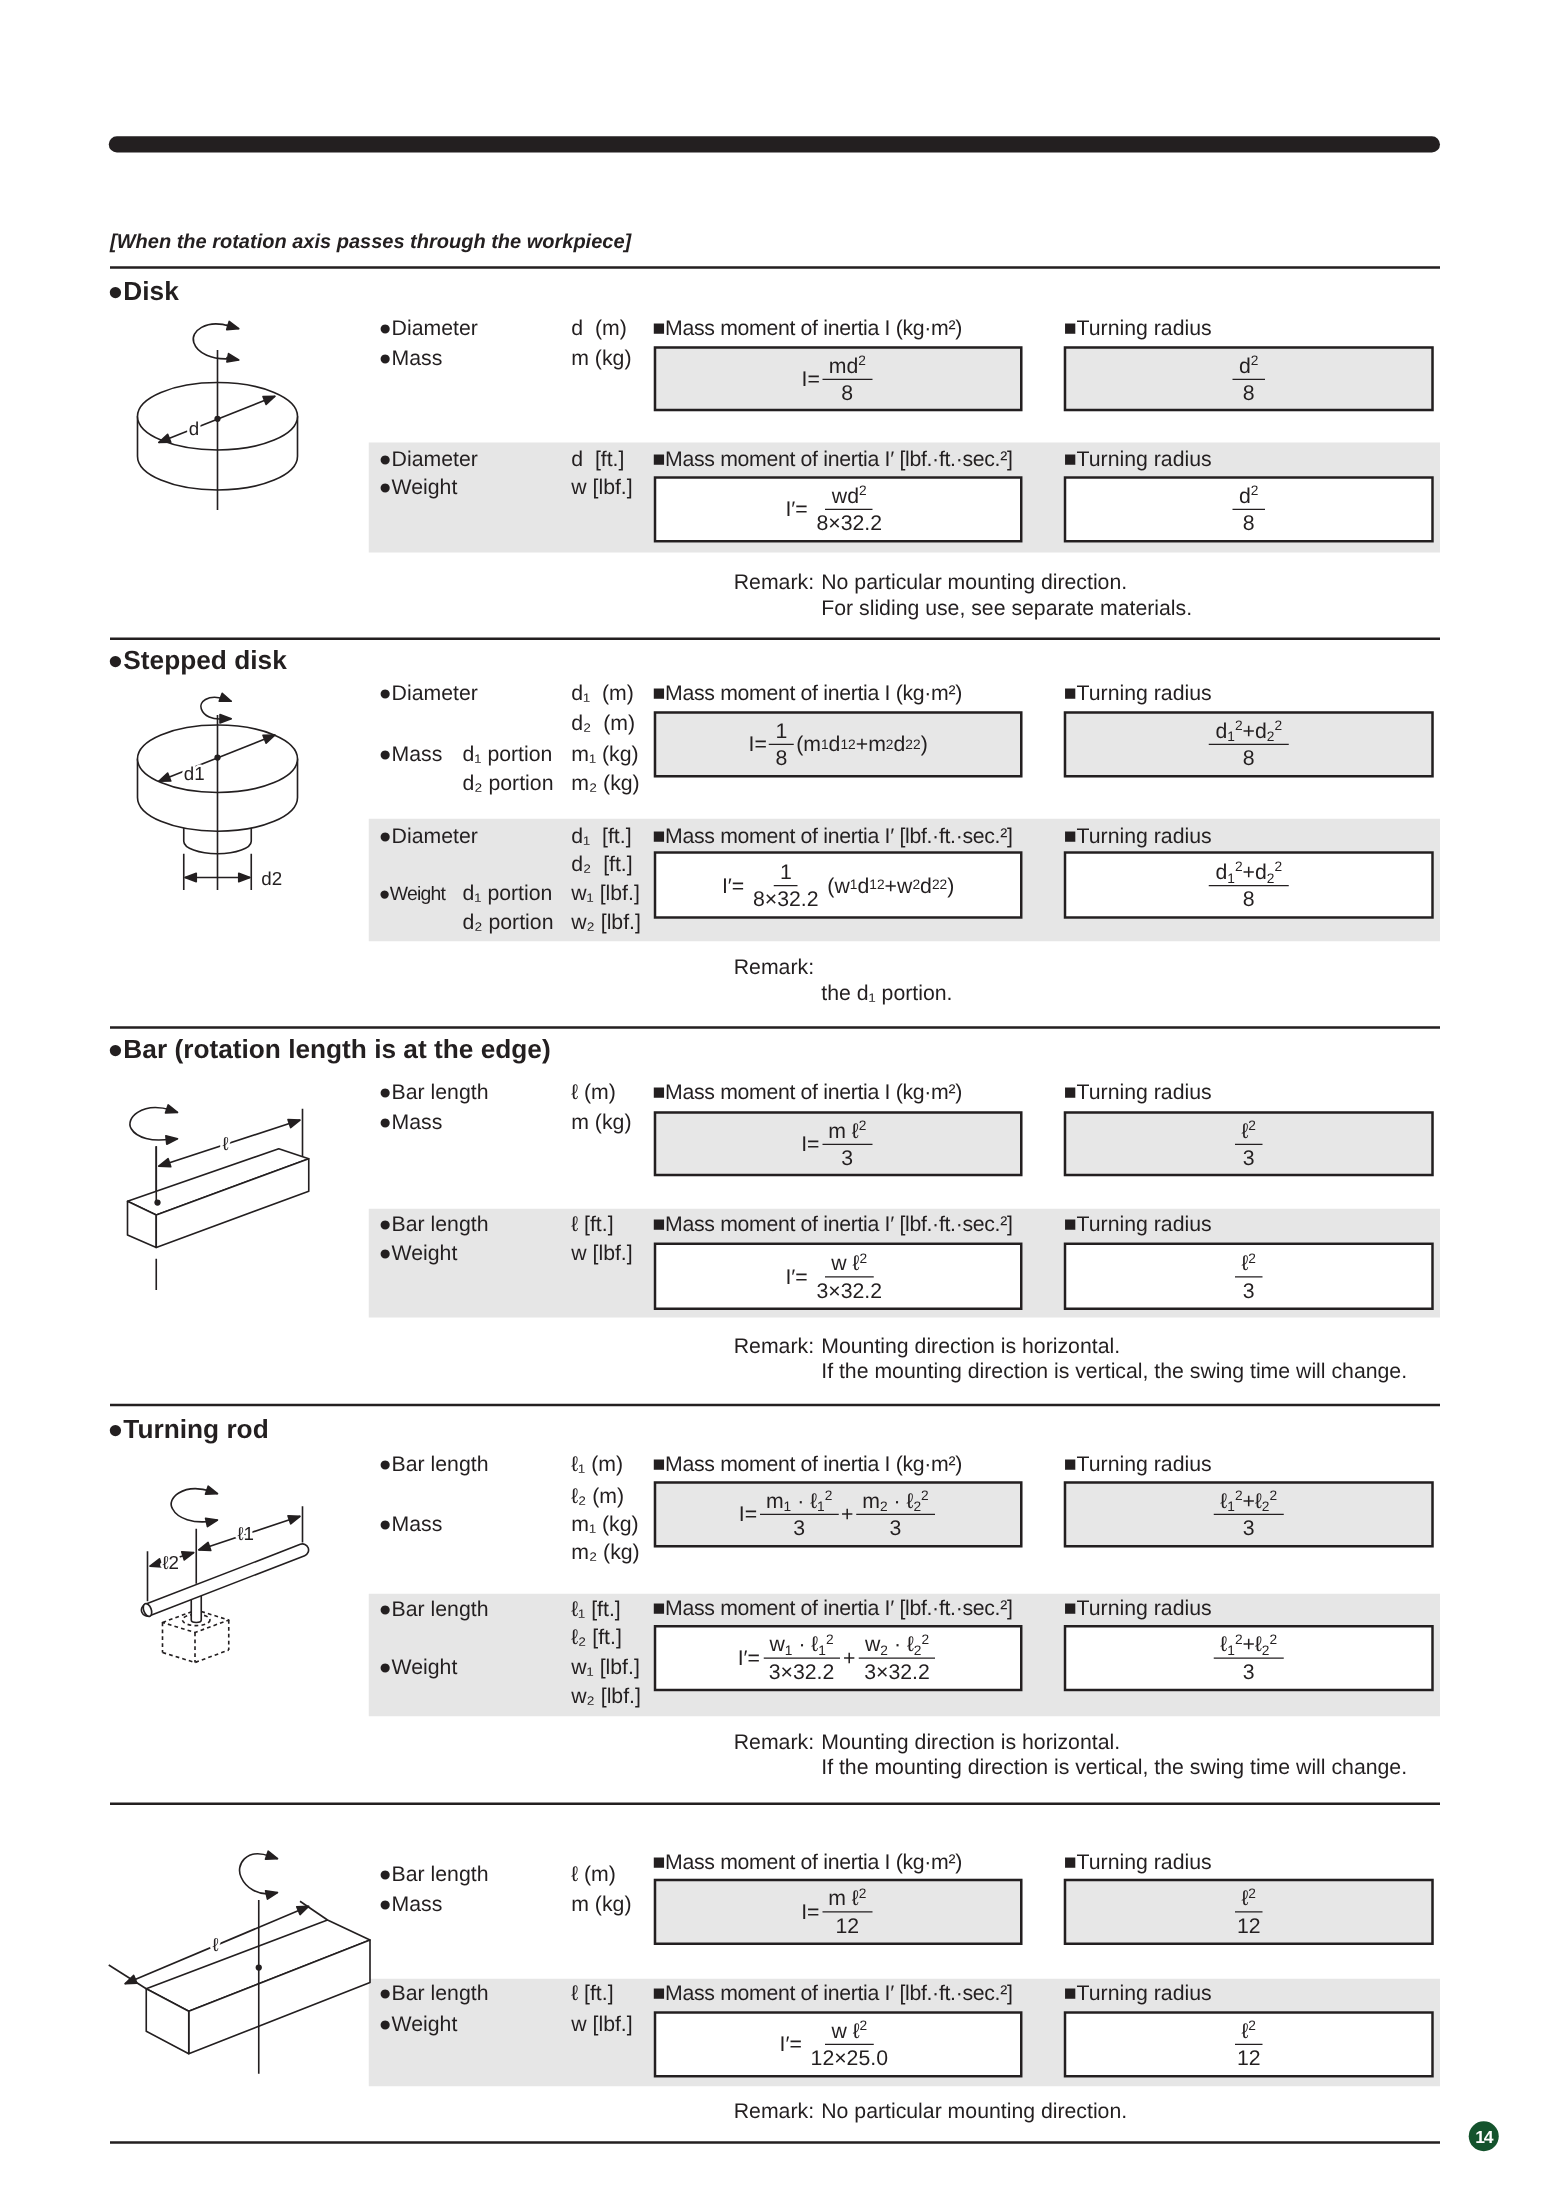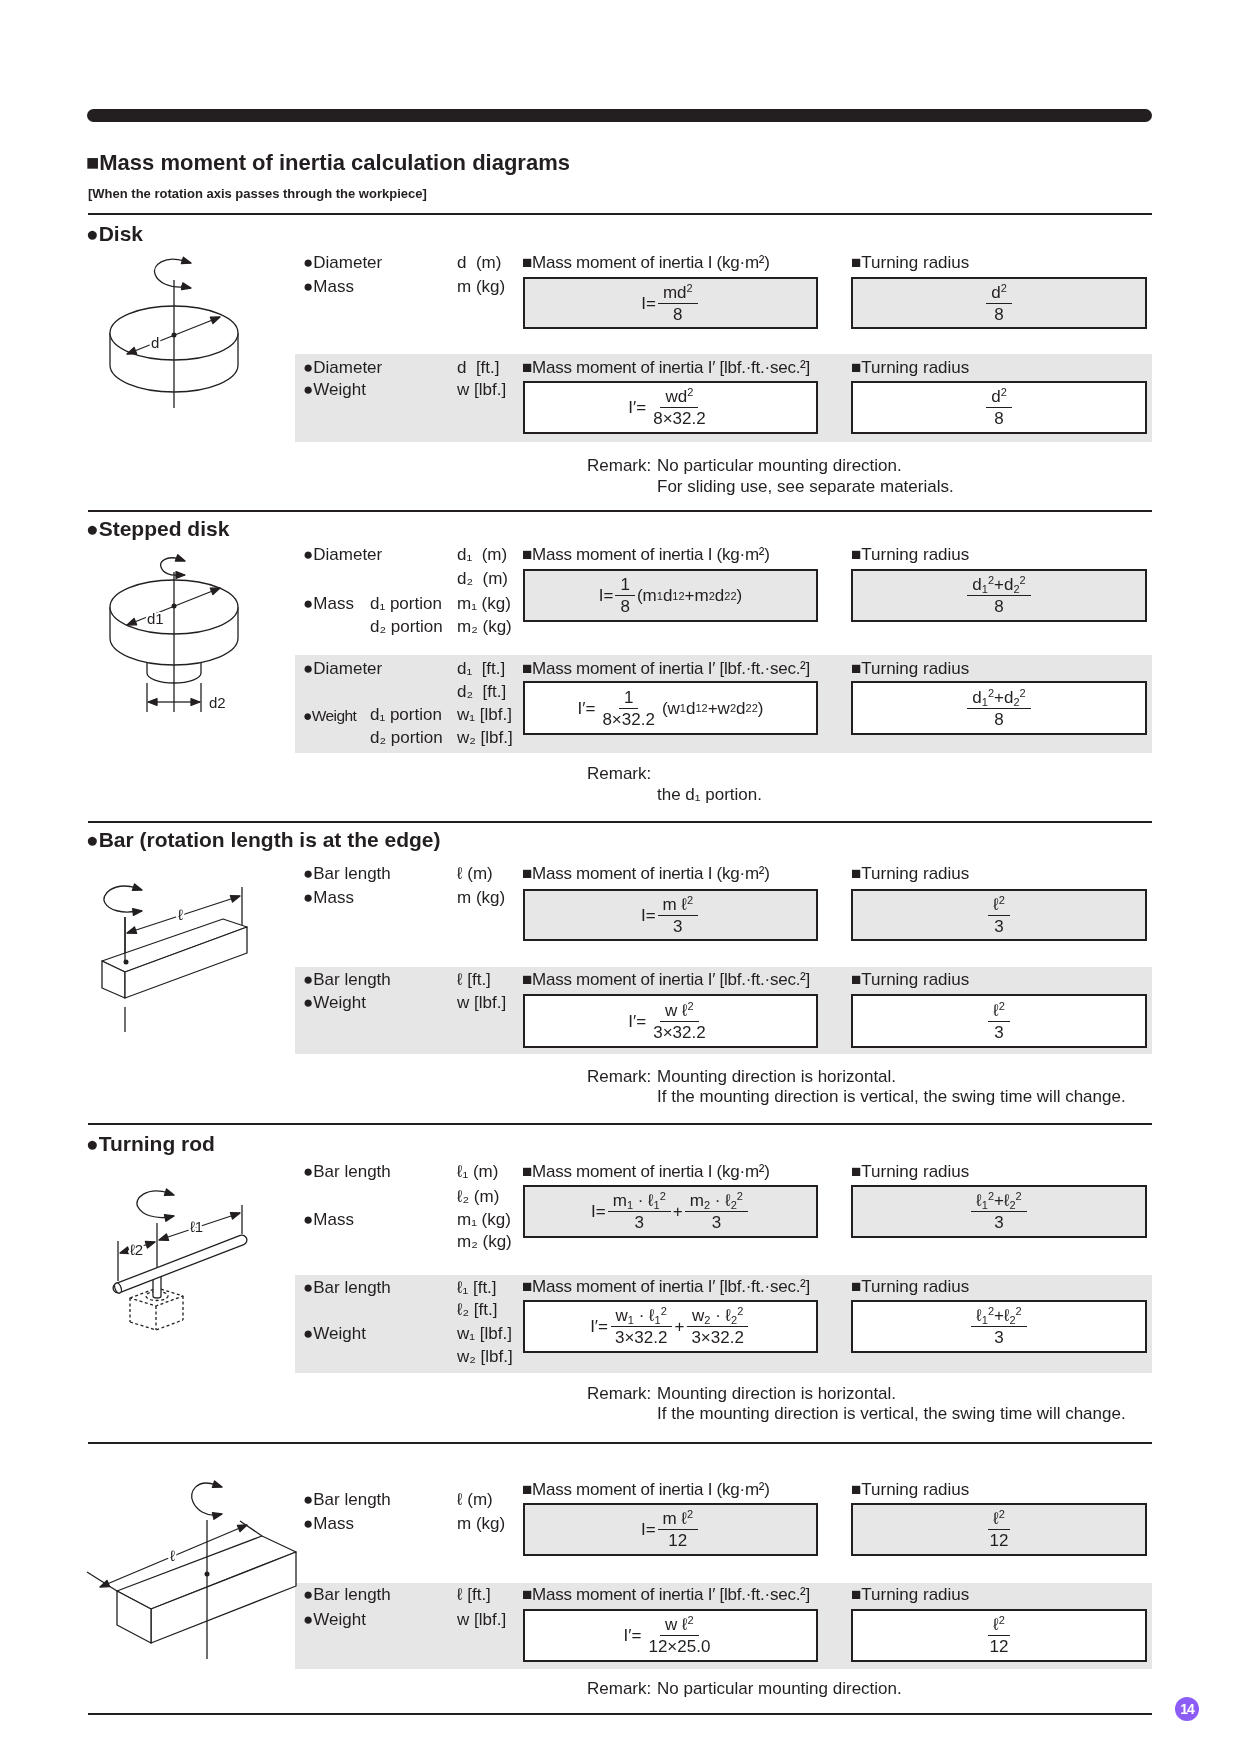--- a/index.html
+++ b/index.html
@@ -1,20 +1,20 @@
 <!DOCTYPE html>
 <html><head>
 <meta charset="utf-8">
 <style>
 html,body{margin:0;padding:0;background:#fff;}
 #page{position:relative;width:1240px;height:1754px;background:#fff;overflow:hidden;font-family:"Liberation Sans",sans-serif;color:#231f20;}
 .abs{position:absolute;}
 .topbar{left:87px;top:109px;width:1065px;height:13px;background:#231f20;border-radius:7px;}
 .title{left:86px;top:150px;font-size:22px;font-weight:bold;line-height:26px;white-space:nowrap;}
-.subtitle{left:88px;top:183px;font-size:13px;font-weight:bold;line-height:22px;white-space:nowrap;}
+.subtitle{left:88px;top:183px;font-size:16px;font-weight:bold;line-height:22px;white-space:nowrap;font-style:italic;}
 .rule{left:88px;width:1064px;height:2px;background:#231f20;}
 .heading{left:86px;font-size:21px;font-weight:bold;line-height:24px;white-space:nowrap;}
 .txt{font-size:17px;line-height:20px;white-space:pre;}
 .param{left:303px;}
 .psub{left:370px;}
 .unit{left:457px;}
 .cond{font-size:15.5px;letter-spacing:-0.6px;}
 .hdr-inertia{left:522px;letter-spacing:-0.25px;}
 .hdr-turning{left:851px;}
 .band{left:295px;width:857px;background:#e6e6e6;}
@@ -25,36 +25,35 @@
 .box.turning{left:851px;width:296px;}
 .formula{display:inline-flex;align-items:center;font-size:17px;line-height:19px;white-space:nowrap;}
 .frac{display:inline-flex;flex-direction:column;align-items:center;margin:0 2px;}
 .frac .num{padding:0 5px 1px;border-bottom:1.3px solid #231f20;}
 .frac .den{padding:1px 5px 0;}
 .formula sup{font-size:11px;vertical-align:6px;line-height:0;}
 .formula sub{font-size:11px;vertical-align:-3px;line-height:0;}
 .remark-label{left:587px;}
 .remark-text{left:657px;}
 .justify{white-space:normal;width:495px;text-align:justify;text-align-last:justify;}
-.badge{left:1175px;top:1697px;width:24px;height:24px;border-radius:50%;background:#8b5cf6;color:#fff;font-size:14px;font-weight:bold;line-height:24px;text-align:center;letter-spacing:-1px;}
+.badge{left:1175px;top:1697px;width:24px;height:24px;border-radius:50%;background:#14532d;color:#fff;font-size:14px;font-weight:bold;line-height:24px;text-align:center;letter-spacing:-1px;}
 .diag{position:absolute;left:0;width:320px;overflow:visible;}
 .diag line,.diag path,.diag polygon,.diag ellipse,.diag polyline{stroke:#231f20;stroke-width:1.3;stroke-linejoin:round;}
 .diag circle{fill:#231f20;stroke:none;}
 .diag .dash{stroke-dasharray:3 2.5;fill:none;}
 .diag line.rod-outer{stroke-width:11;stroke-linecap:round;}
 .diag line.rod-inner{stroke:#fff;stroke-width:8.4;stroke-linecap:round;}
 .diag .lbl{font-family:"Liberation Sans",sans-serif;font-size:15px;fill:#231f20;stroke:#fff;stroke-width:4px;paint-order:stroke;stroke-linejoin:round;}
 </style>
 </head>
 <body>
 
 <div id="page">
 
   <div class="abs topbar"></div>
-  <div class="abs title">■Mass moment of inertia calculation diagrams</div>
   <div class="abs subtitle">[When the rotation axis passes through the workpiece]</div>
   <div class="abs rule" style="top:213px"></div>
 
   <div class="abs band" style="top:354px;height:88px"></div>
   <div class="abs heading" style="top:222px">●Disk</div>
   <svg class="diag" style="top:240px;height:180px" viewBox="0 240 320 180">
     <path d="M184 261 C165 255 152 265 155 274 C158 283 170 288 184 287" fill="none"></path>
     <line class="arrow" x1="181" y1="260" x2="191" y2="263"></line>
     <line class="arrow" x1="181" y1="286" x2="191" y2="288"></line>
     <path d="M110 333 L110 365 A64 27 0 0 0 238 365 L238 333" fill="#fff"></path>

